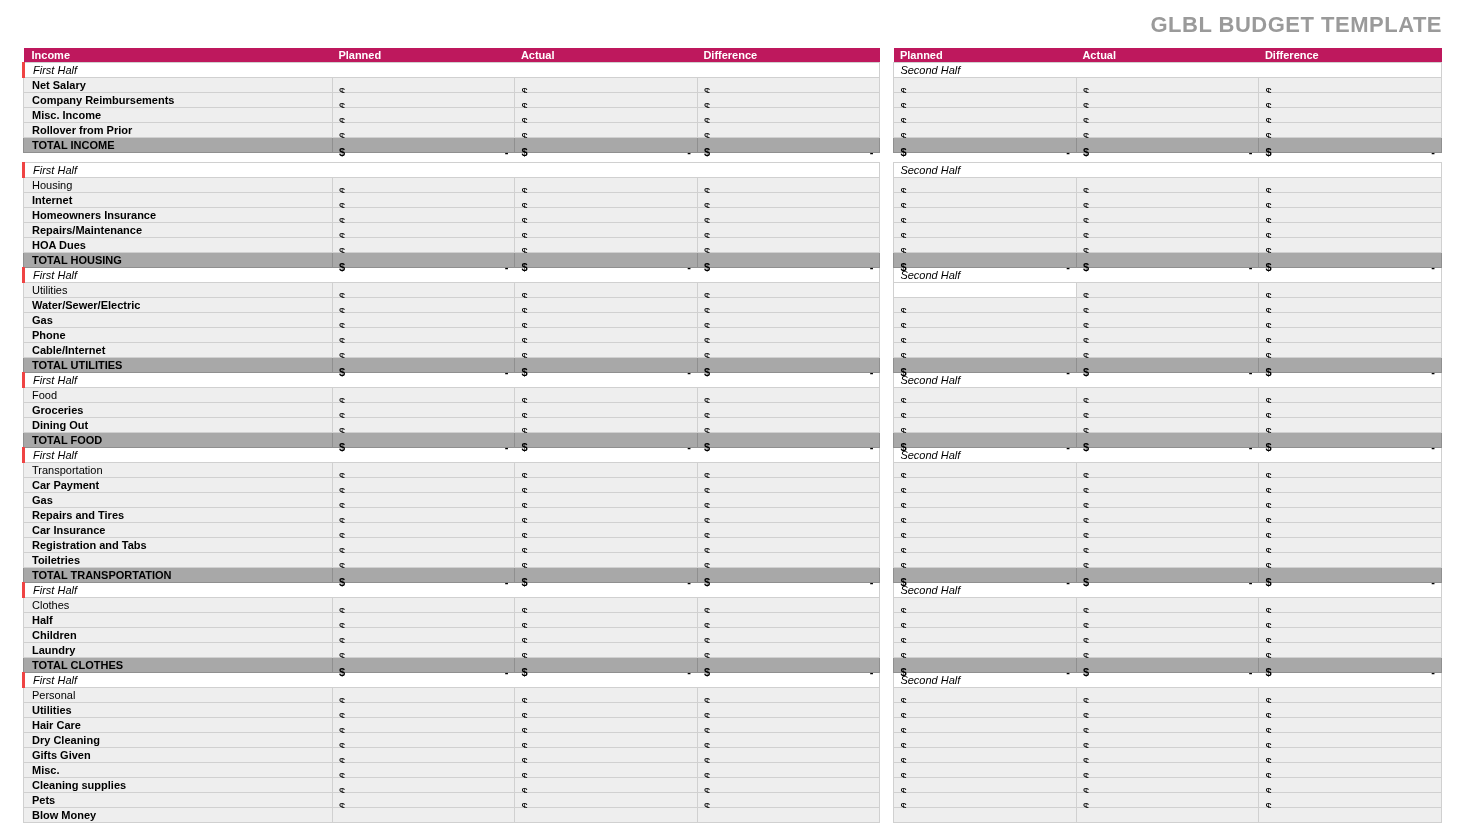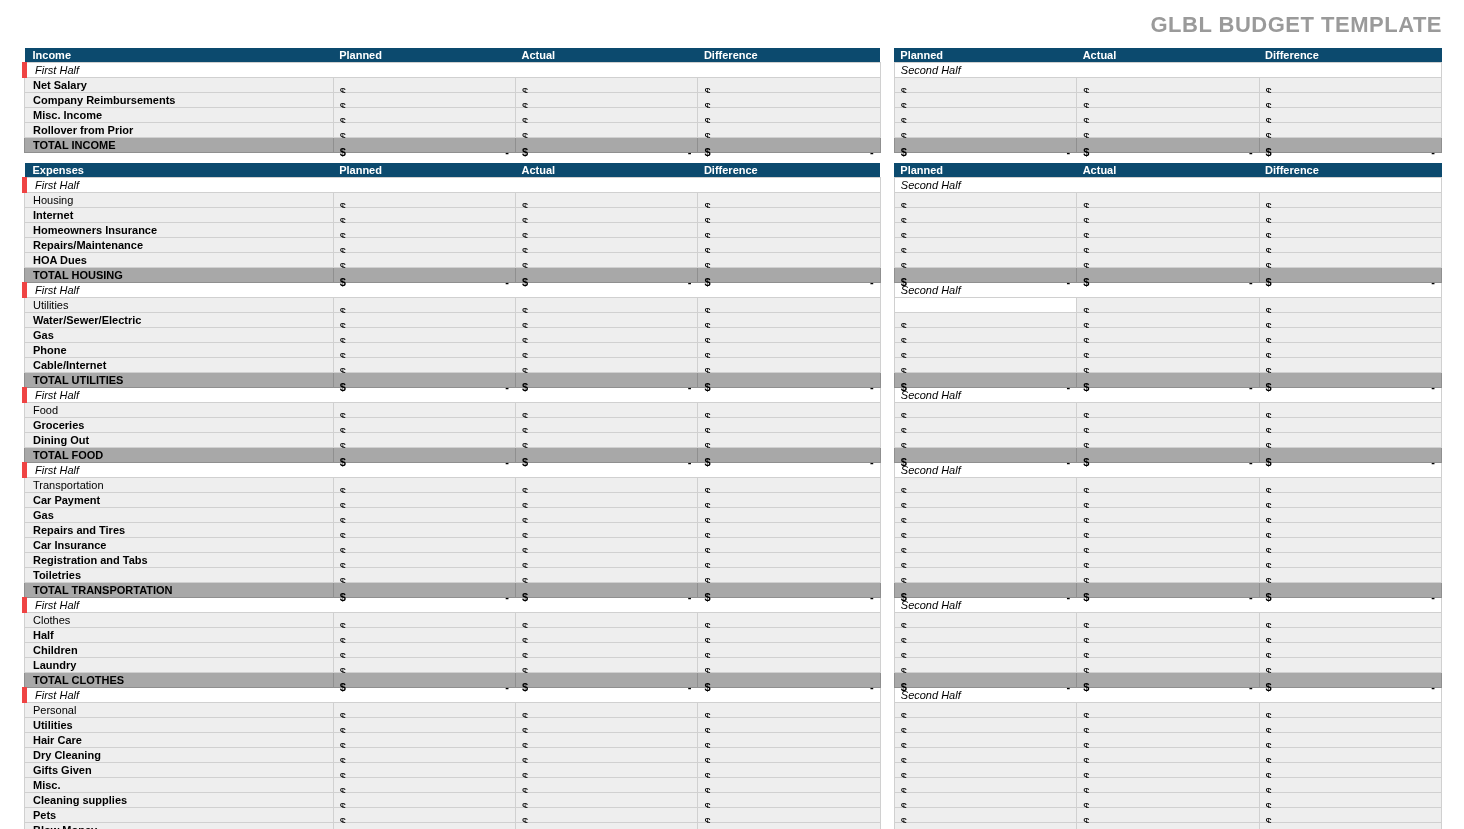--- a/index.html
+++ b/index.html
@@ -22,30 +22,30 @@
     width: 100%;
     border-collapse: collapse;
     table-layout: fixed;
   }
   col.label   { width: 22%; }
   col.cell    { width: 13%; }
   col.gap     { width: 1%;  }
 
   td, th { height: 14px; line-height: 14px; padding: 0 6px; vertical-align: middle; }
   th {
-    background: #0c4a6e;
+    background: #be185d;
     color: #fff;
     font-weight: 700;
     text-align: left;
     font-size: 11px;
   }
   .gap, th.gap { background: #fff !important; border: none !important; }
 
   tr.period td { background: #fff; font-style: italic; border: 1px solid #d0d0d0; }
-  tr.period td:first-child { border-left: 5px solid #ef4444; }
+  tr.period td:first-child { border-left: 3px solid #ef4444; }
 
   tr.data td { background: #eeeeee; border: 1px solid #d0d0d0; }
   tr.data .label { font-weight: 700; }
   tr.data.bold .label { font-weight: 400; }
 
   tr.total td { background: #a8a8a8; border: 1px solid #8f8f8f; font-weight: 700; }
 
   .amount { position: relative; }
   .amount .cur  { position: absolute; left: 6px; }
   .amount .dash { position: absolute; right: 6px; }
@@ -223,30 +223,20 @@
           <span class="dash">-</span>
         </td>
         <td class="amount">
           <span class="cur">$</span>
           <span class="dash">-</span>
         </td>
   </tr>
       <tr class="spacer">
         <td colspan="8"></td>
       </tr>
-      <tr>
-    <th>Expenses</th>
-    <th>Planned</th>
-    <th>Actual</th>
-    <th>Difference</th>
-    <th class="gap"></th>
-    <th>Planned</th>
-    <th>Actual</th>
-    <th>Difference</th>
-  </tr>
       <tr class="period">
     <td colspan="4">First Half</td>
         <td class="gap"></td>
     <td colspan="3">Second Half</td>
   </tr>
       <tr class="data bold">
     <td class="label">Housing</td>
         <td class="amount">
           <span class="cur">$</span>
           <span class="dash">-</span>

